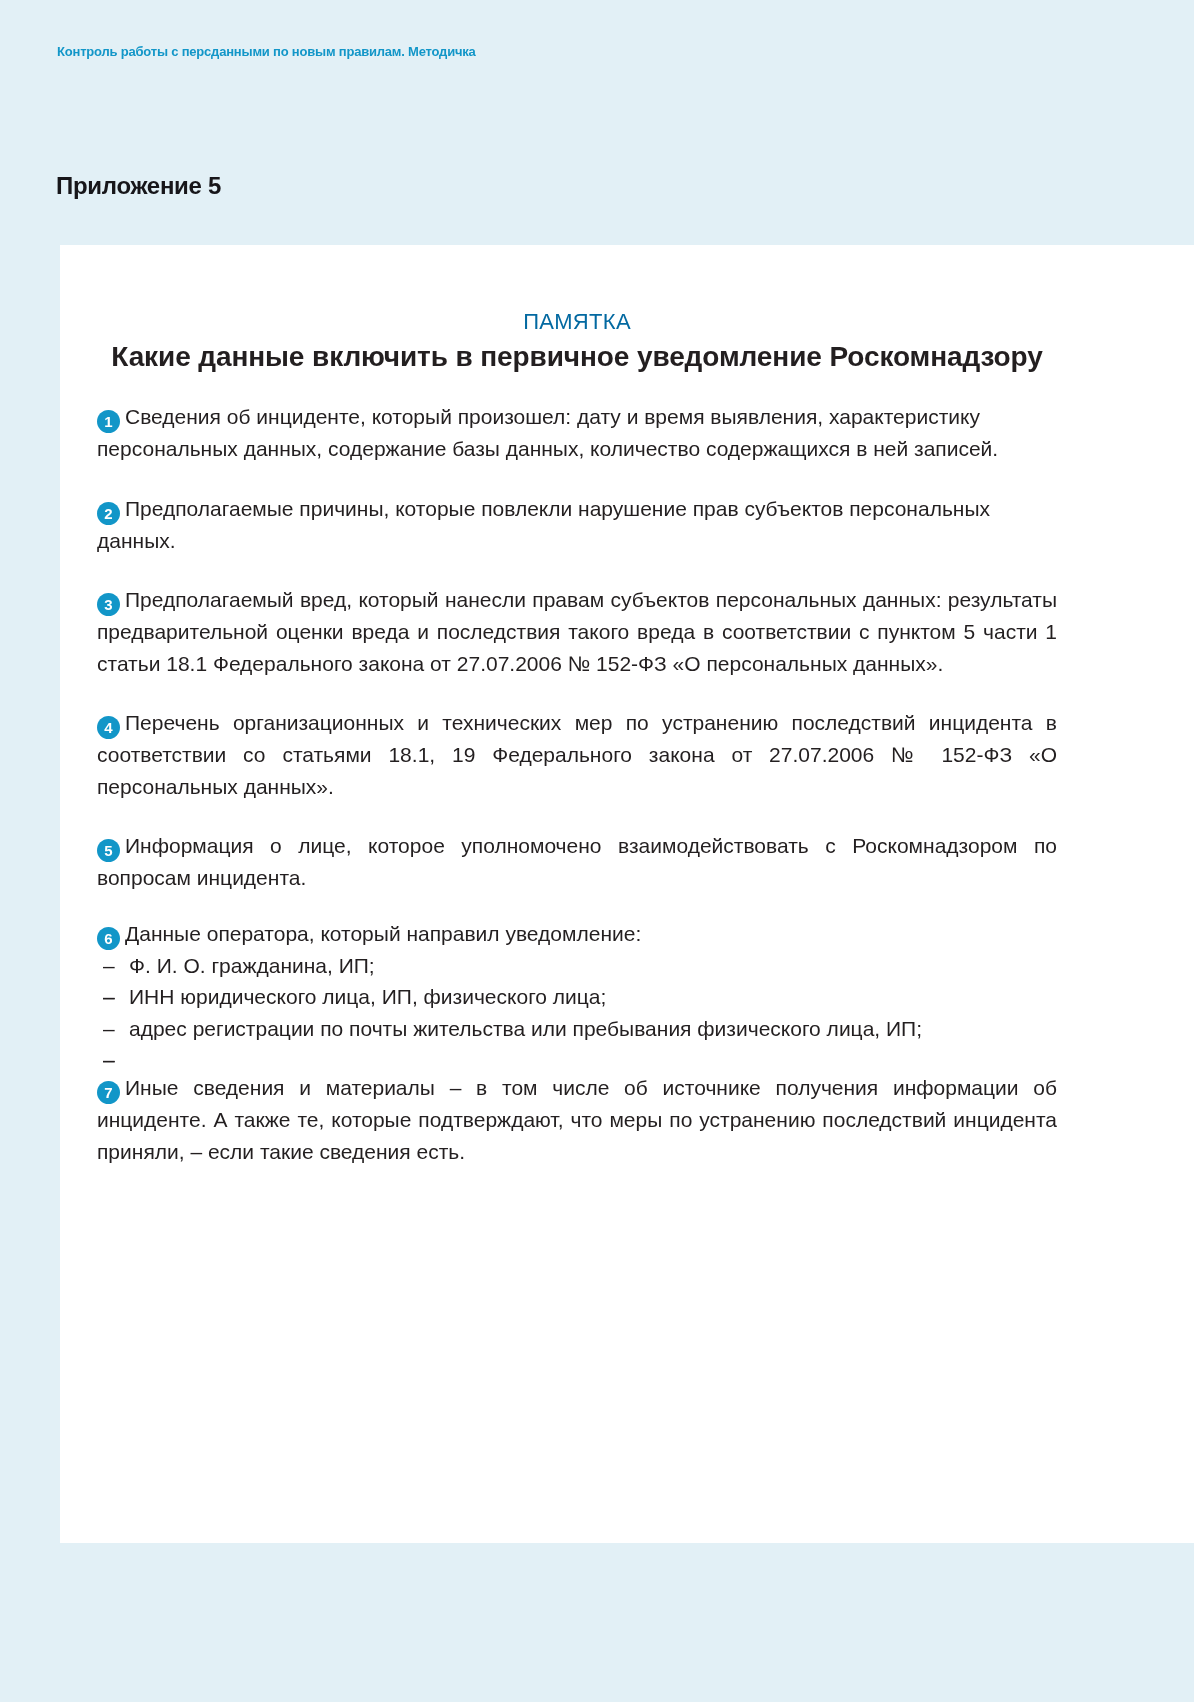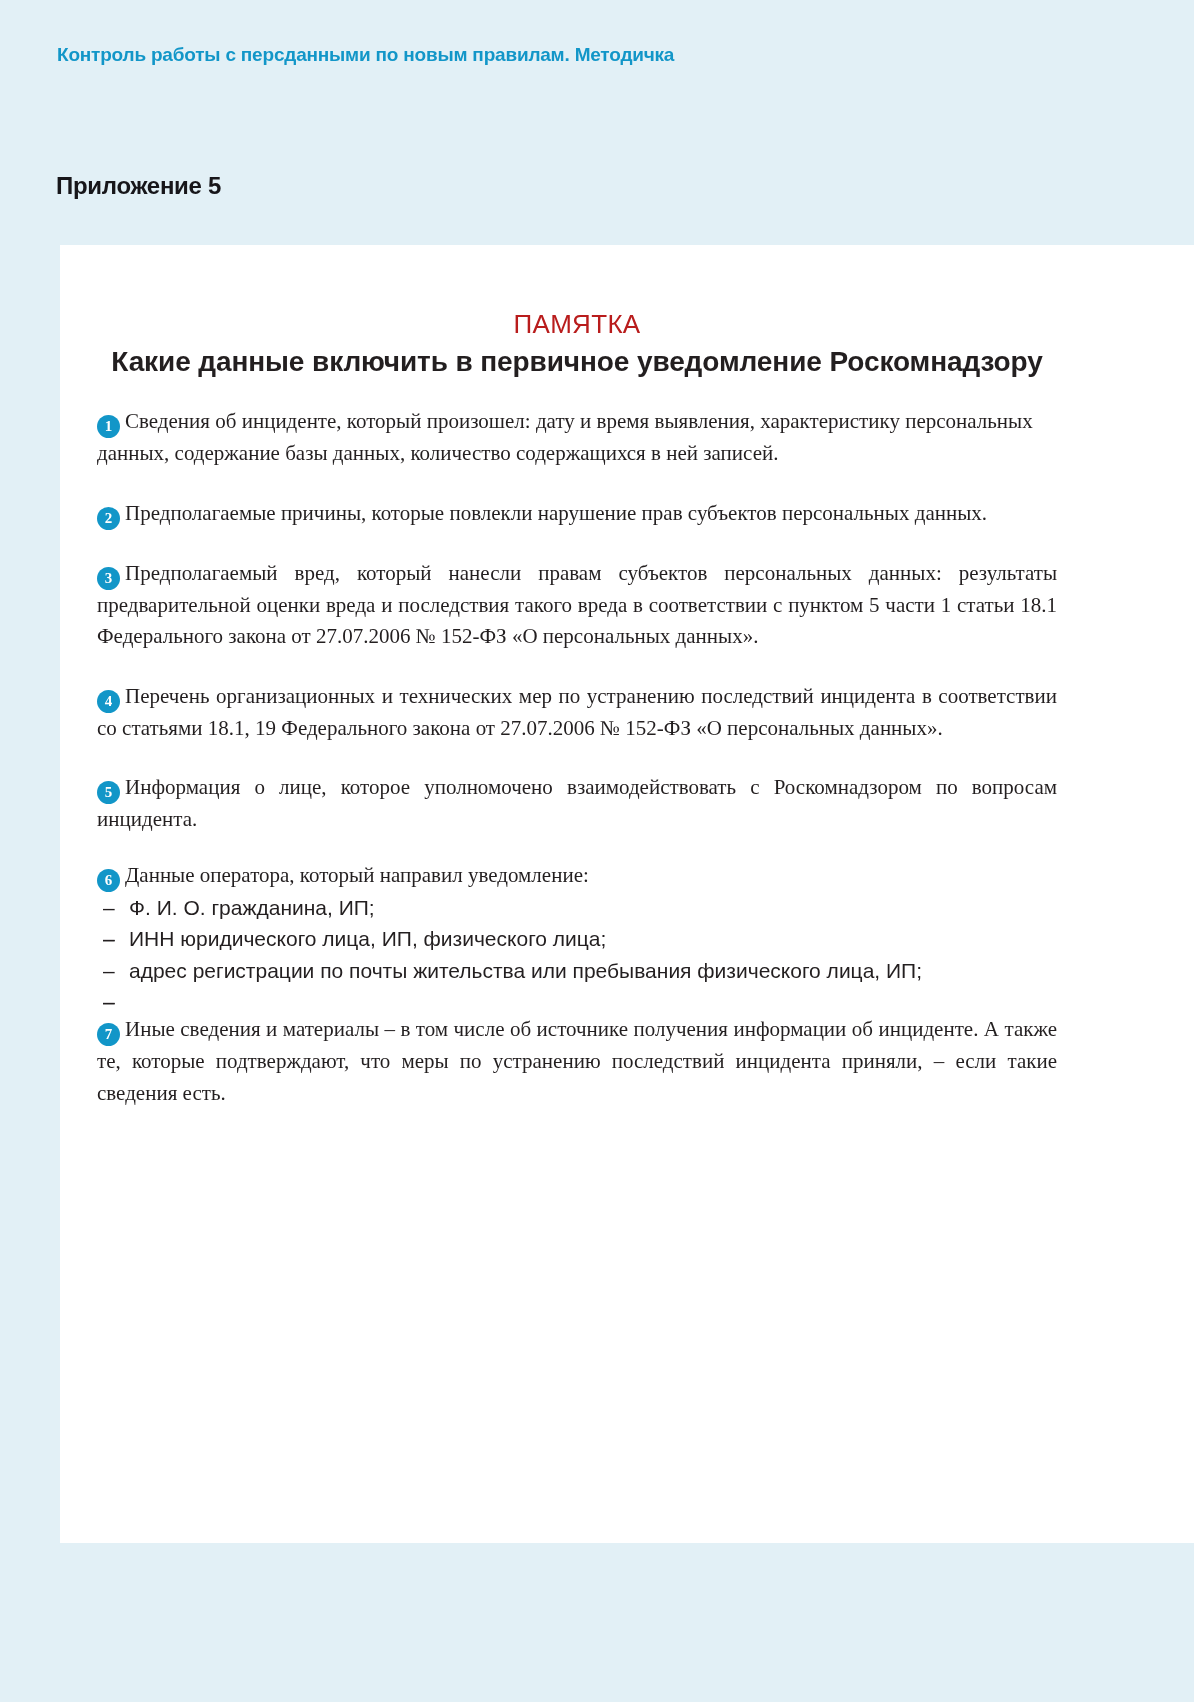--- a/index.html
+++ b/index.html
@@ -14,21 +14,21 @@
     -webkit-font-smoothing: antialiased;
     overflow: hidden;
     position: relative;
   }
 
   
   .running-head {
     position: absolute;
     left: 57px;
     top: 44px;
-    font-size: 19px;
+    font-size: 13px;
     font-weight: bold;
     color: #1296c8;
     letter-spacing: -0.2px;
     white-space: nowrap;
   }
 
   
   .appendix-title {
     position: absolute;
     left: 56px;
@@ -51,44 +51,43 @@
 
   .sheet-inner {
     position: absolute;
     left: 37px;
     top: 0;
     width: 960px;
   }
 
   .memo-title {
     text-align: center;
-    font-size: 26px;
+    font-size: 22px;
     font-weight: normal;
-    color: #b91c1c;
+    color: #0369a1;
     margin-top: 64px;
     letter-spacing: 0.3px;
   }
 
   .memo-subtitle {
     text-align: center;
     font-size: 28px;
     font-weight: bold;
     color: #231f20;
     margin-top: 6px;
     letter-spacing: -0.1px;
   }
 
   
   .item {
     position: relative;
     color: #231f20;
     font-size: 21px;
     line-height: 31.5px;
     margin-top: 28px;
-    font-family: Liberation Serif, serif;
   }
   .item.justify { text-align: justify; }
 
   .badge {
     display: inline-block;
     width: 23px;
     height: 23px;
     border-radius: 50%;
     background: #1296c8;
     color: #ffffff;

